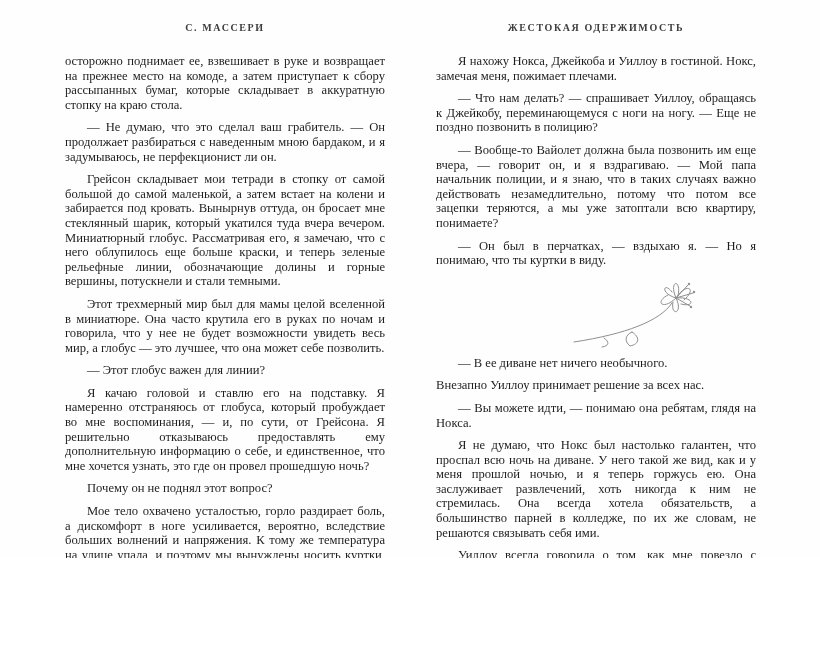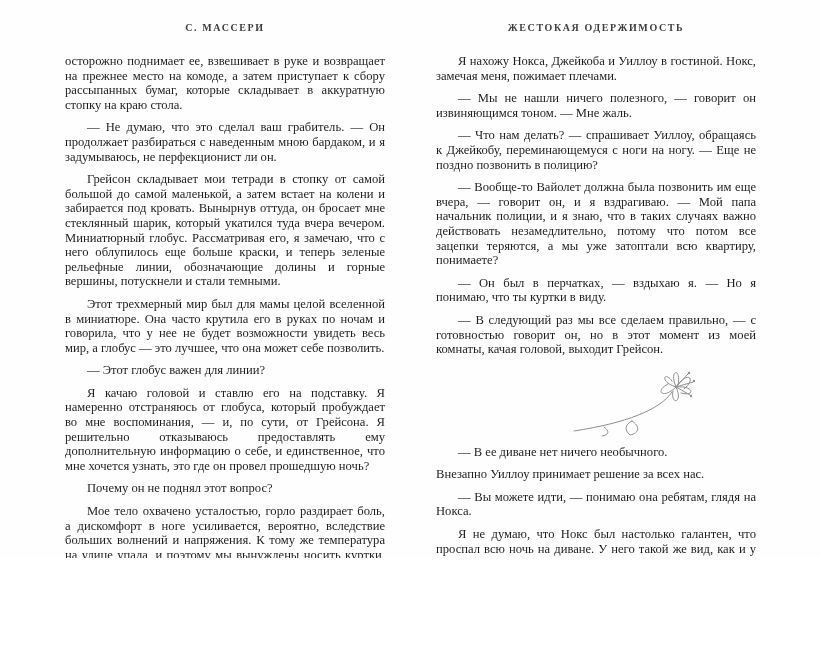--- a/index.html
+++ b/index.html
@@ -85,25 +85,23 @@
         <p class="para">Я качаю головой и ставлю его на подставку. Я намеренно отстраняюсь от глобуса, который пробуждает во мне воспоминания, — и, по сути, от Грейсона. Я решительно отказываюсь предоставлять ему дополнительную информацию о себе, и единственное, что мне хочется узнать, это где он провел прошедшую ночь?</p>
         <p class="para">Почему он не поднял этот вопрос?</p>
         <p class="para">Мое тело охвачено усталостью, горло раздирает боль, а дискомфорт в ноге усиливается, вероятно, вследствие больших волнений и напряжения. К тому же температура на улице упала, и поэтому мы вынуждены носить куртки, шапки и перчатки. В ближайшем будущем нас ждет много снега.</p>
       </div>
   </div>
 
   <div class="page page-right">
     <div class="page-header">ЖЕСТОКАЯ ОДЕРЖИМОСТЬ</div>
     <div class="page-body">
         <p class="para">Я нахожу Нокса, Джейкоба и Уиллоу в гостиной. Нокс, замечая меня, пожимает плечами.</p>
-        <p class="para">— Мы не нашли ничего полезного, — говорит он извиняющимся тоном. — Мне жаль.</p>
         <p class="para">— Что нам делать? — спрашивает Уиллоу, обращаясь к Джейкобу, переминающемуся с ноги на ногу. — Еще не поздно позвонить в полицию?</p>
         <p class="para">— Вообще-то Вайолет должна была позвонить им еще вчера, — говорит он, и я вздрагиваю. — Мой папа начальник полиции, и я знаю, что в таких случаях важно действовать незамедлительно, потому что потом все зацепки теряются, а мы уже затоптали всю квартиру, понимаете?</p>
         <p class="para">— Он был в перчатках, — вздыхаю я. — Но я понимаю, что ты куртки в виду.</p>
-        <p class="para">— В следующий раз мы все сделаем правильно, — с готовностью говорит он, но в этот момент из моей комнаты, качая головой, выходит Грейсон.</p>
       </div>
 
     <div class="ornament">
       <svg width="150" height="72" viewBox="0 0 150 72">
         <g fill="none" stroke="#8f8f8f" stroke-width="1" stroke-linecap="round">
 
           <path d="M108,27 C96,45 62,58 10,66"></path>
 
           <path d="M68,56 C76,61 76,68 66,70 C60,65 61,59 68,56"></path>
           <path d="M40,62 C46,66 45,70 38,71"></path>

